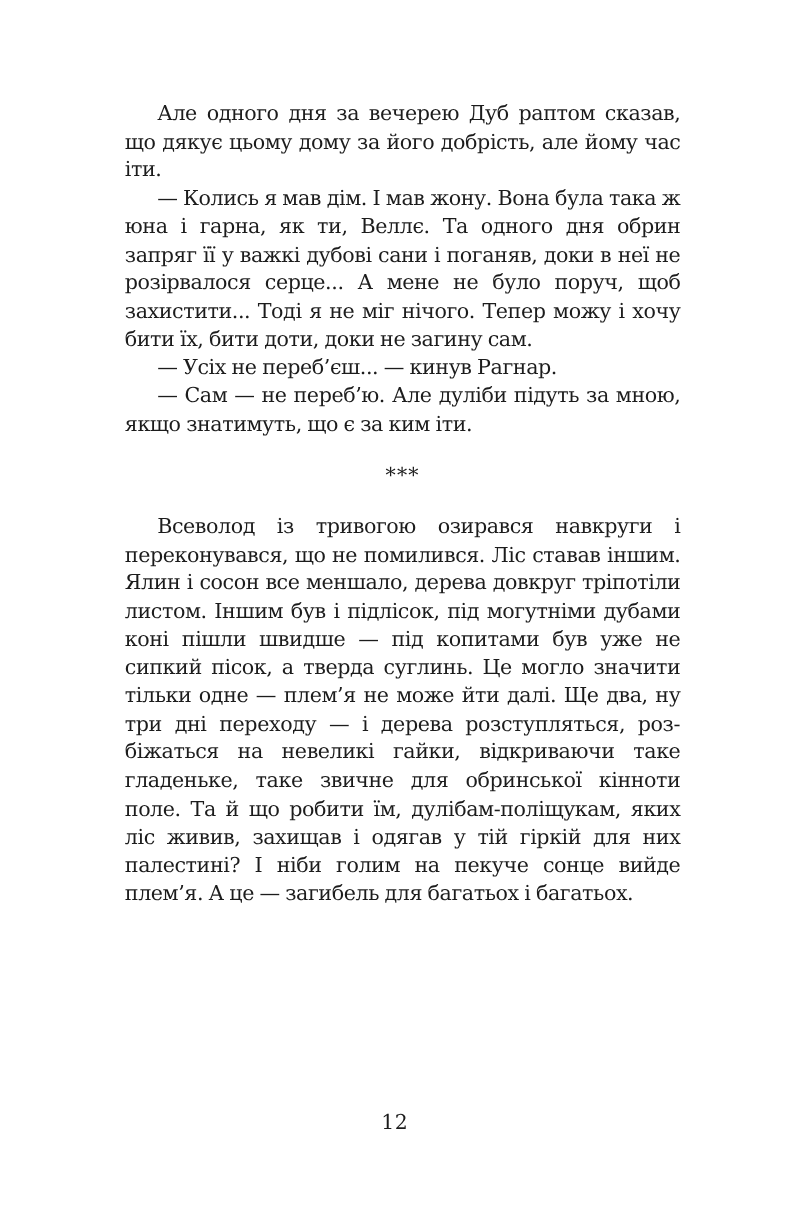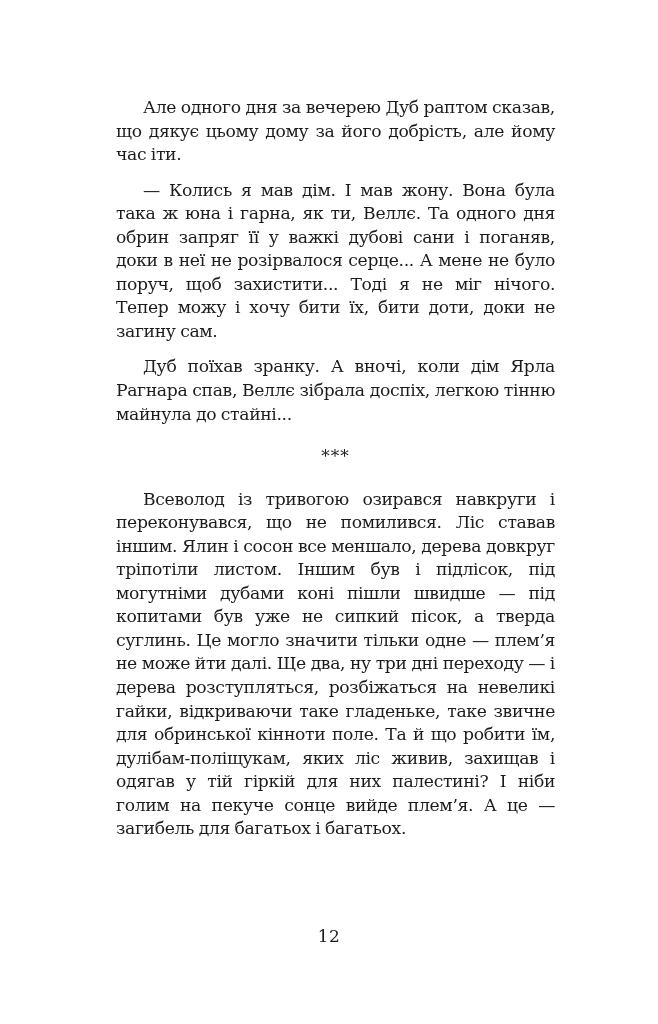--- a/index.html
+++ b/index.html
@@ -15,21 +15,21 @@
       font-family: "DejaVu Serif", "Liberation Serif", serif;
       color: #1c1c1c;
     }
     .page {
       position: absolute;
       left: 104px;
       top: 84px;
       width: 463px;
     }
     .para {
-      margin: 12px;
+      margin: 0;
       font-size: 17.2px;
       line-height: 23.55px;
       text-align: justify;
       text-indent: 27px;
       letter-spacing: -0.35px;
       word-spacing: -0.5px;
       hyphens: manual;
     }
     .section-break {
       text-align: center;
@@ -48,21 +48,22 @@
       letter-spacing: 0.5px;
     }
   </style>
 </head>
 <body>
 
 <div class="page">
   <div>
     <p class="para">Але одного дня за вечерею Дуб раптом сказав, що дякує цьому дому за його добрість, але йому час іти.</p>
     <p class="para">— Колись я мав дім. І мав жону. Вона була така ж юна і гарна, як ти, Веллє. Та одного дня обрин запряг її у важ­кі дубові сани і поганяв, доки в неї не розірвалося серце... А мене не було поруч, щоб захистити... Тоді я не міг нічого. Тепер можу і хочу бити їх, бити доти, доки не загину сам.</p>
-    <p class="para">Дуб поїхав зранку. А вночі, коли дім Ярла Рагнара спав, Веллє зібрала доспіх, легкою тінню майнула до стайні...</p>
+    <p class="para">— Усіх не переб’єш... — кинув Рагнар.</p>
+    <p class="para">— Сам — не переб’ю. Але дуліби підуть за мною, якщо знатимуть, що є за ким іти.</p>
   </div>
 
   <div class="section-break">***</div>
 
   <div>
     <p class="para">Всеволод із тривогою озирався навкруги і переконував­ся, що не помилився. Ліс ставав іншим. Ялин і сосон все меншало, дерева довкруг тріпотіли листом. Іншим був і підлісок, під могутніми дубами коні пішли швидше — під копитами був уже не сипкий пісок, а тверда суглинь. Це могло значити тільки одне — плем’я не може йти далі. Ще два, ну три дні переходу — і дерева розступляться, роз­біжаться на невеликі гайки, відкриваючи таке гладеньке, таке звичне для обринської кінноти поле. Та й що робити їм, дулібам-поліщукам, яких ліс живив, захищав і одягав у тій гіркій для них палестині? І ніби голим на пекуче сонце вийде плем’я. А це — загибель для багатьох і багатьох.</p>
   </div>
 </div>
 
 <div class="page-number">12</div>

